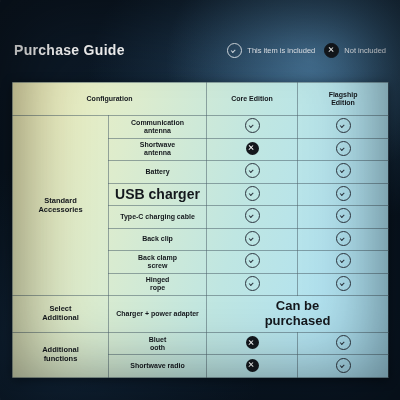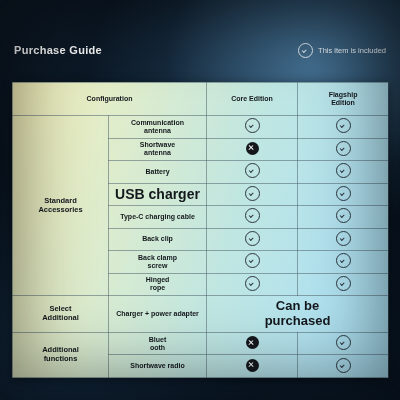--- a/index.html
+++ b/index.html
@@ -55,21 +55,21 @@
     top: 34px;
     width: 400px;
     height: 32px;
     display: flex;
     align-items: center;
     padding: 0 14px;
     box-sizing: border-box;
     color: #ffffff;
   }
   .header-title {
-    font-size: 11px;
+    font-size: 14px;
     font-weight: bold;
     letter-spacing: 0.3px;
     white-space: nowrap;
   }
   .legend {
     margin-left: auto;
     display: flex;
     gap: 9px;
   }
   .legend-item {
@@ -205,20 +205,24 @@
 <div id="root">
   <div class="bg-lines"></div>
   <div class="bg-glow"></div>
 
   <div class="header">
     <div class="header-title">Purchase Guide</div>
     <div class="legend">
       <div class="legend-item">
         <span class="ico ico-check"></span>
         <span>This item is included</span>
+      </div>
+      <div class="legend-item">
+        <span class="ico ico-x"></span>
+        <span>Not included</span>
       </div>
     </div>
   </div>
 
   <div class="table-wrap">
     <table>
       <colgroup>
         <col class="col-group">
         <col class="col-item">
         <col class="col-ed">

